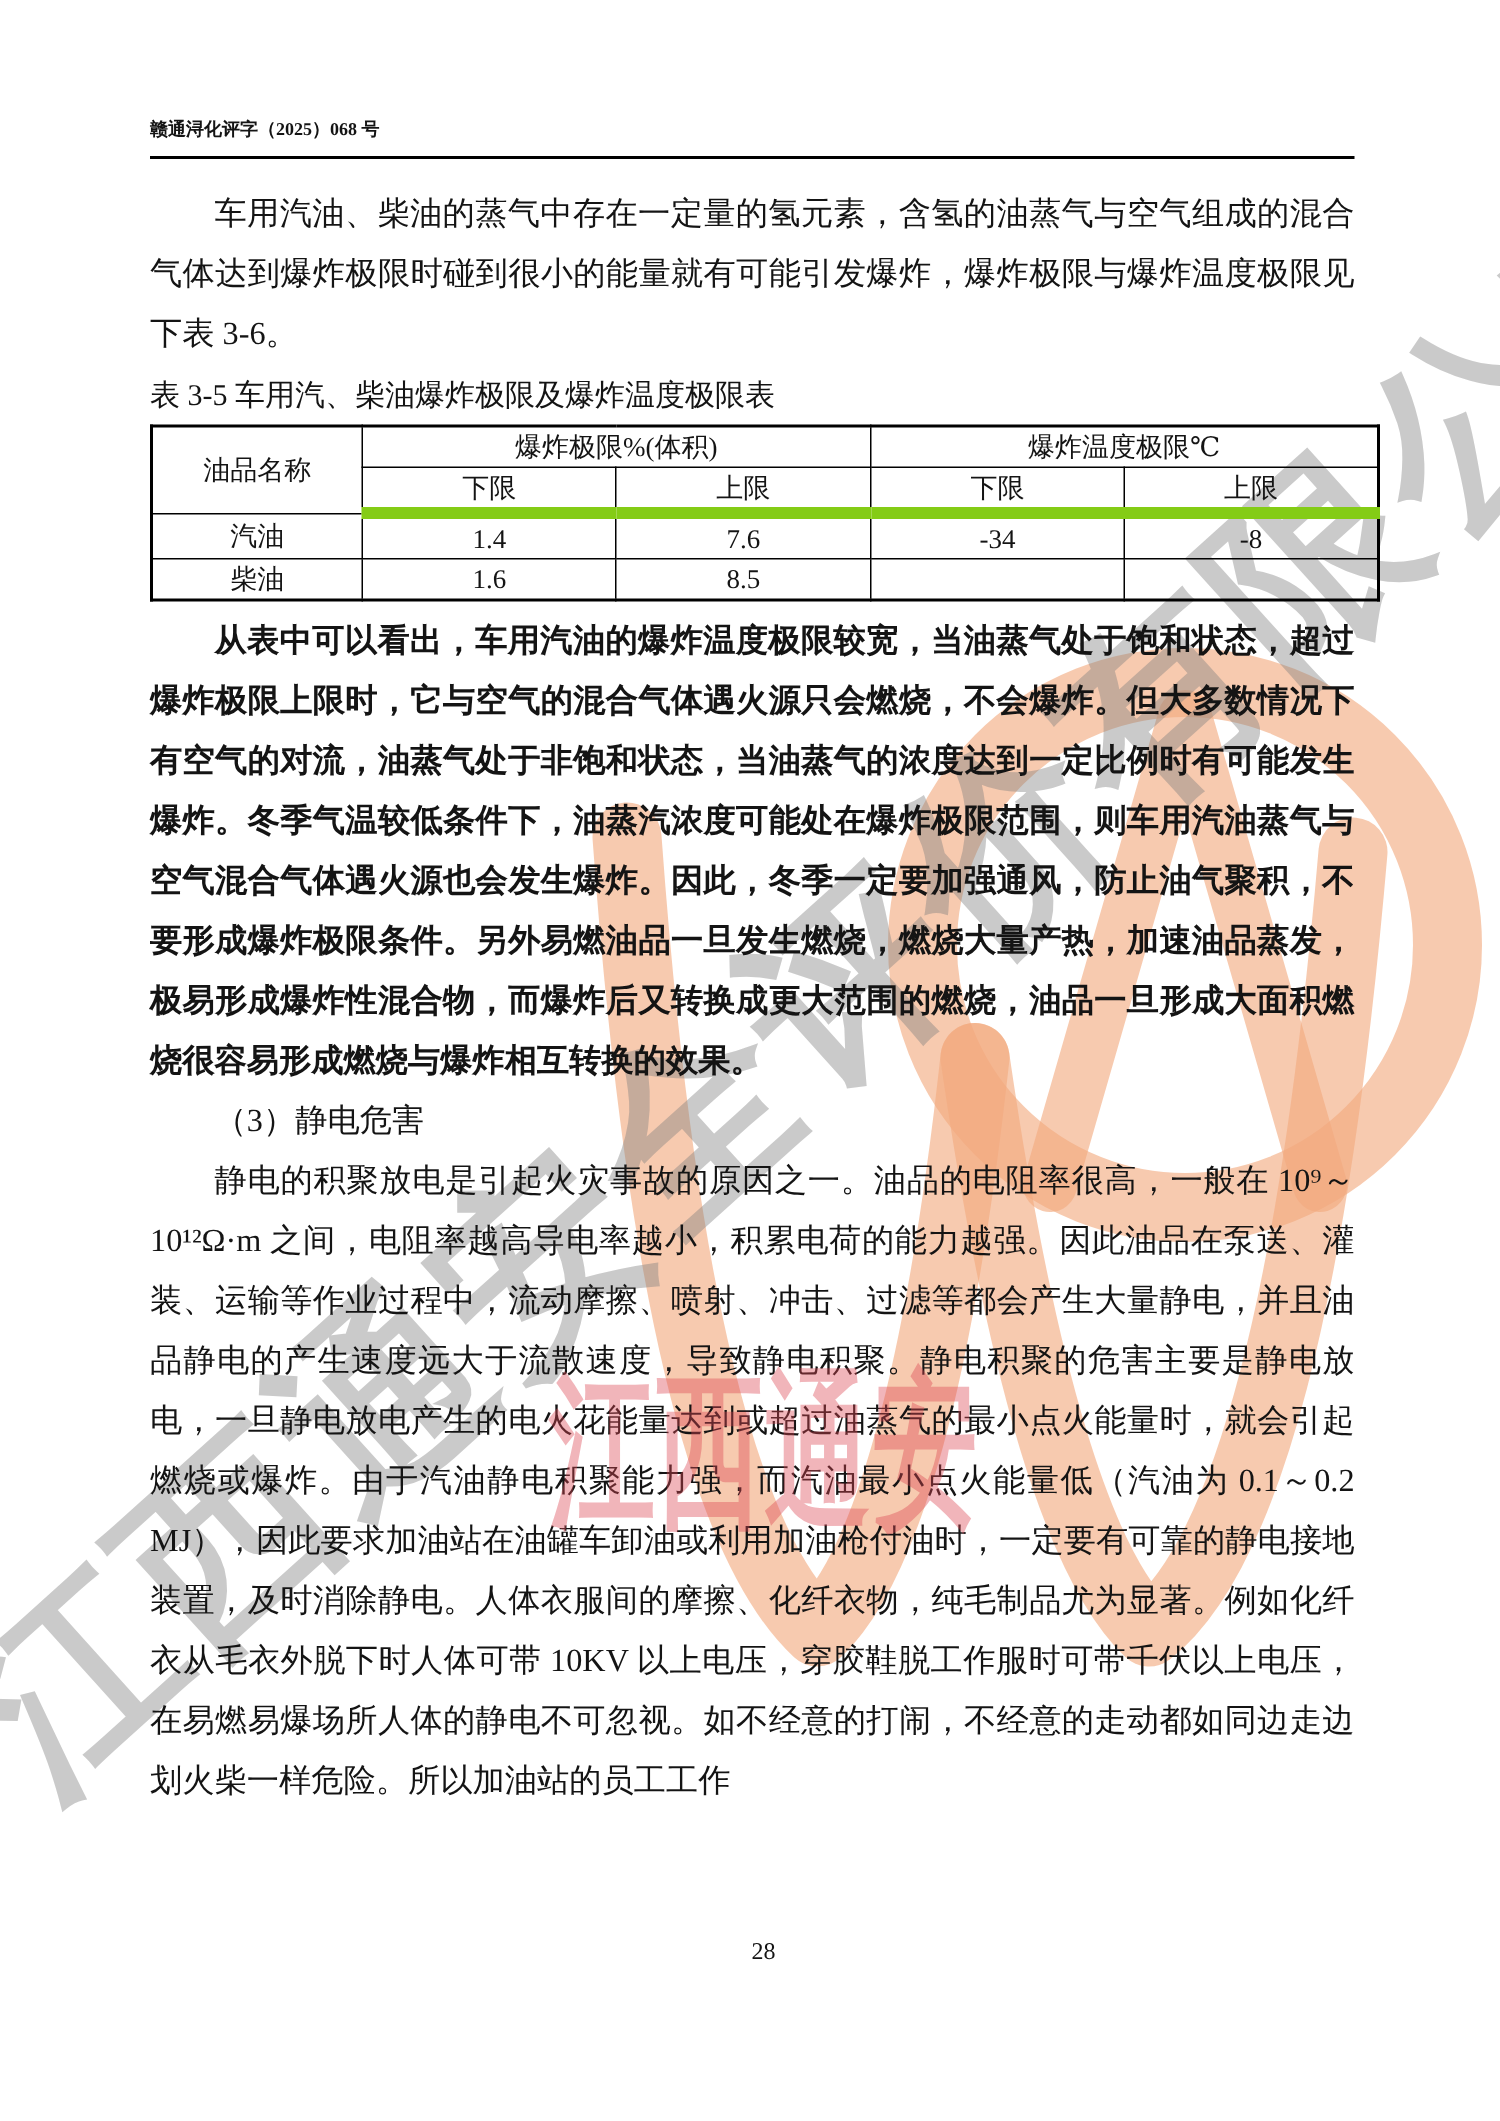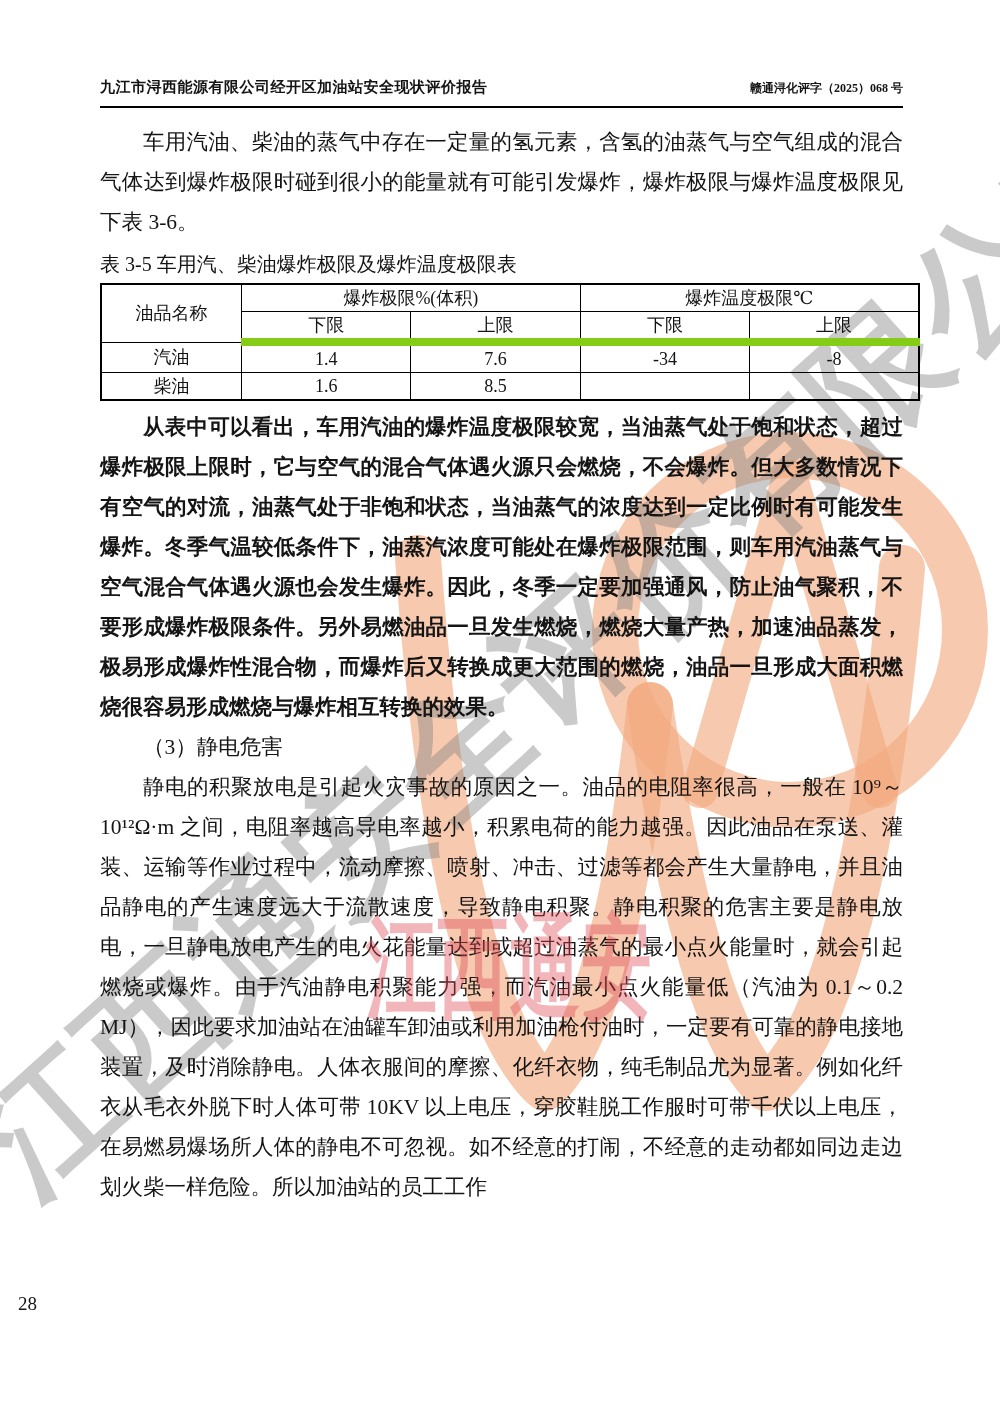--- a/index.html
+++ b/index.html
@@ -75,21 +75,21 @@
     border:1px solid #000;
     text-align:center; vertical-align:middle;
     font-size:18px; height:26px; padding:0 2px;
   }
   .limits-table tr.subhead td { border-bottom:8px solid #84cc16;font-family:Liberation Serif, serif; }
   .limits-table td.product-col { width:135px; }
 
   
   .footer {
     position:absolute; left:0; right:0; top:1293px; z-index:1;
-    text-align:left; font-size:19px;padding-left:18px;
+    text-align:center; font-size:16px;padding-left:18px;
   }
 </style>
 </head>
 <body>
 
 <div class="page">
 
   <svg class="wm-svg" width="1000" height="1414" viewBox="0 0 1000 1414">
     <g fill="none" stroke="#f2a97e" stroke-opacity="0.62" stroke-linecap="round" stroke-linejoin="round">
       <circle cx="790" cy="630" r="175" stroke-width="46"></circle>
@@ -98,21 +98,20 @@
       <path d="M 650 705 Q 696 1022 766 1088 Q 864 1012 902 568" stroke-width="46"></path>
     </g>
   </svg>
 
 
   <div class="wm-gray">江西通安全评价有限公司</div>
 
   <div class="wm-red">江西通安</div>
 
   <div class="header">
-    <span class="header-left">九江市浔西能源有限公司经开区加油站安全现状评价报告</span>
     <span class="header-right">赣通浔化评字（2025）068 号</span>
   </div>
 
   <div class="content">
 
     <p class="body-para p1">车用汽油、柴油的蒸气中存在一定量的氢元素，含氢的油蒸气与空气组成的混合气体达到爆炸极限时碰到很小的能量就有可能引发爆炸，爆炸极限与爆炸温度极限见下表 3-6。</p>
 
     <div class="table-title">表 3-5 车用汽、柴油爆炸极限及爆炸温度极限表</div>
 
     <table class="limits-table">

